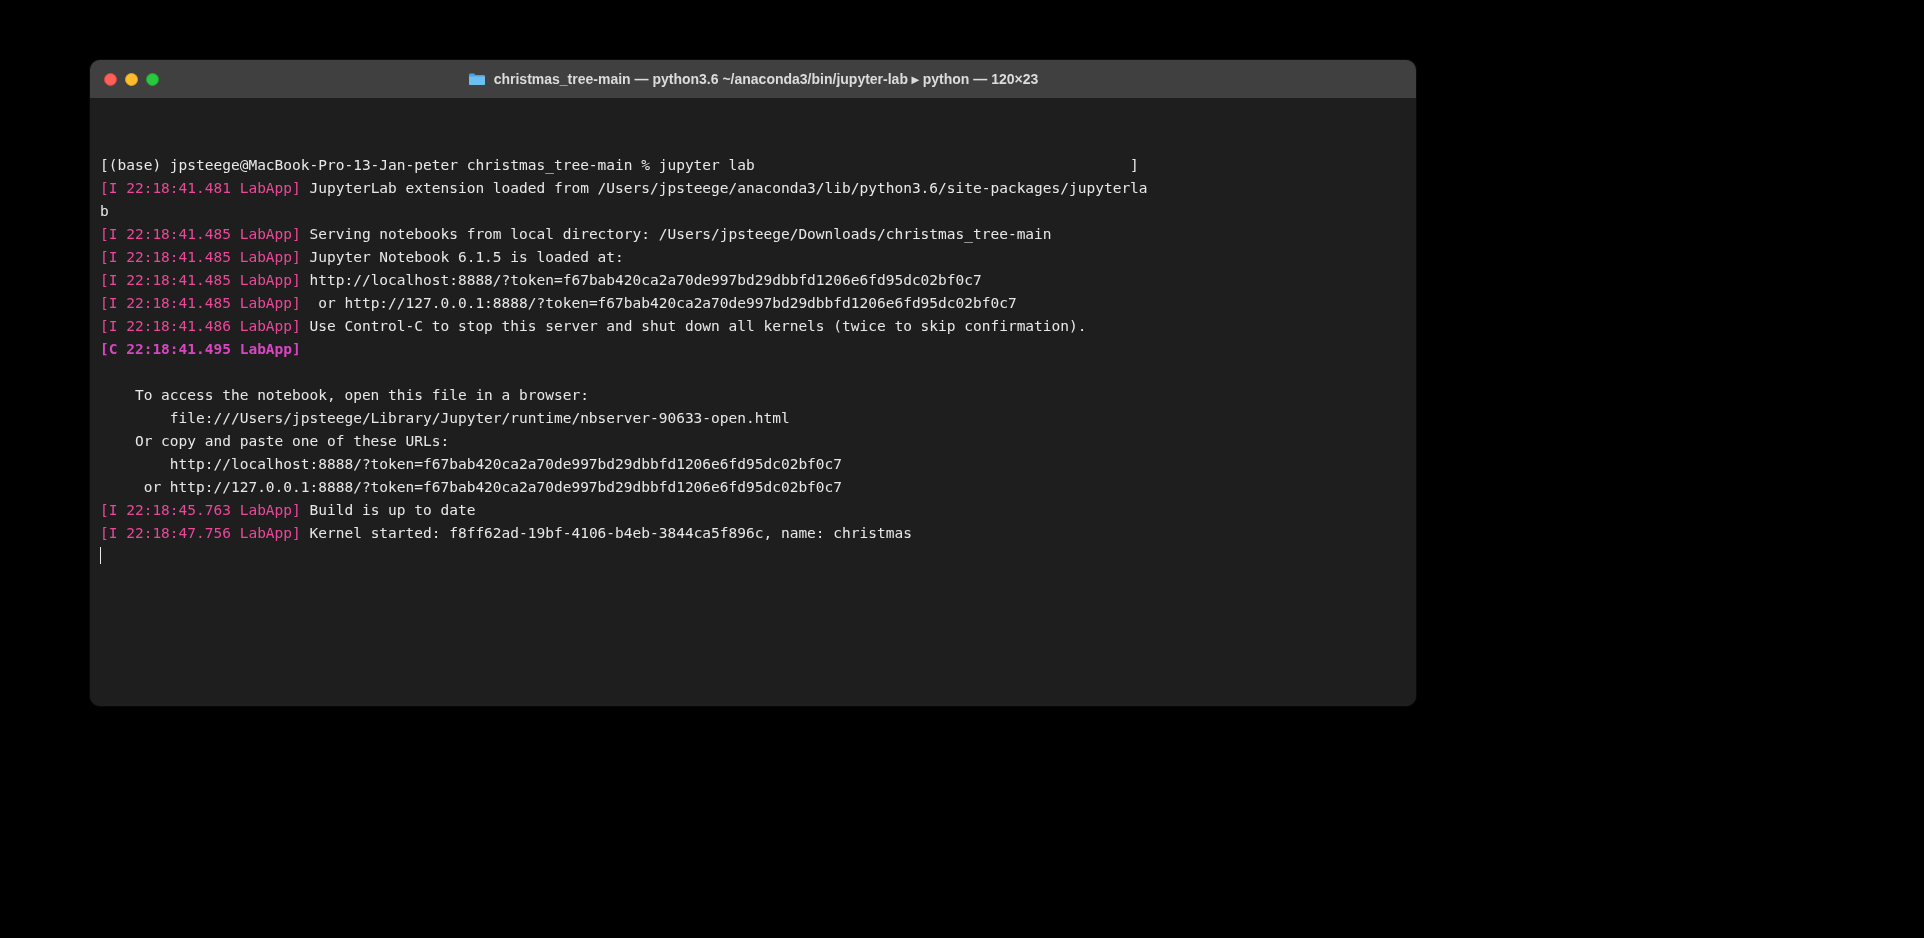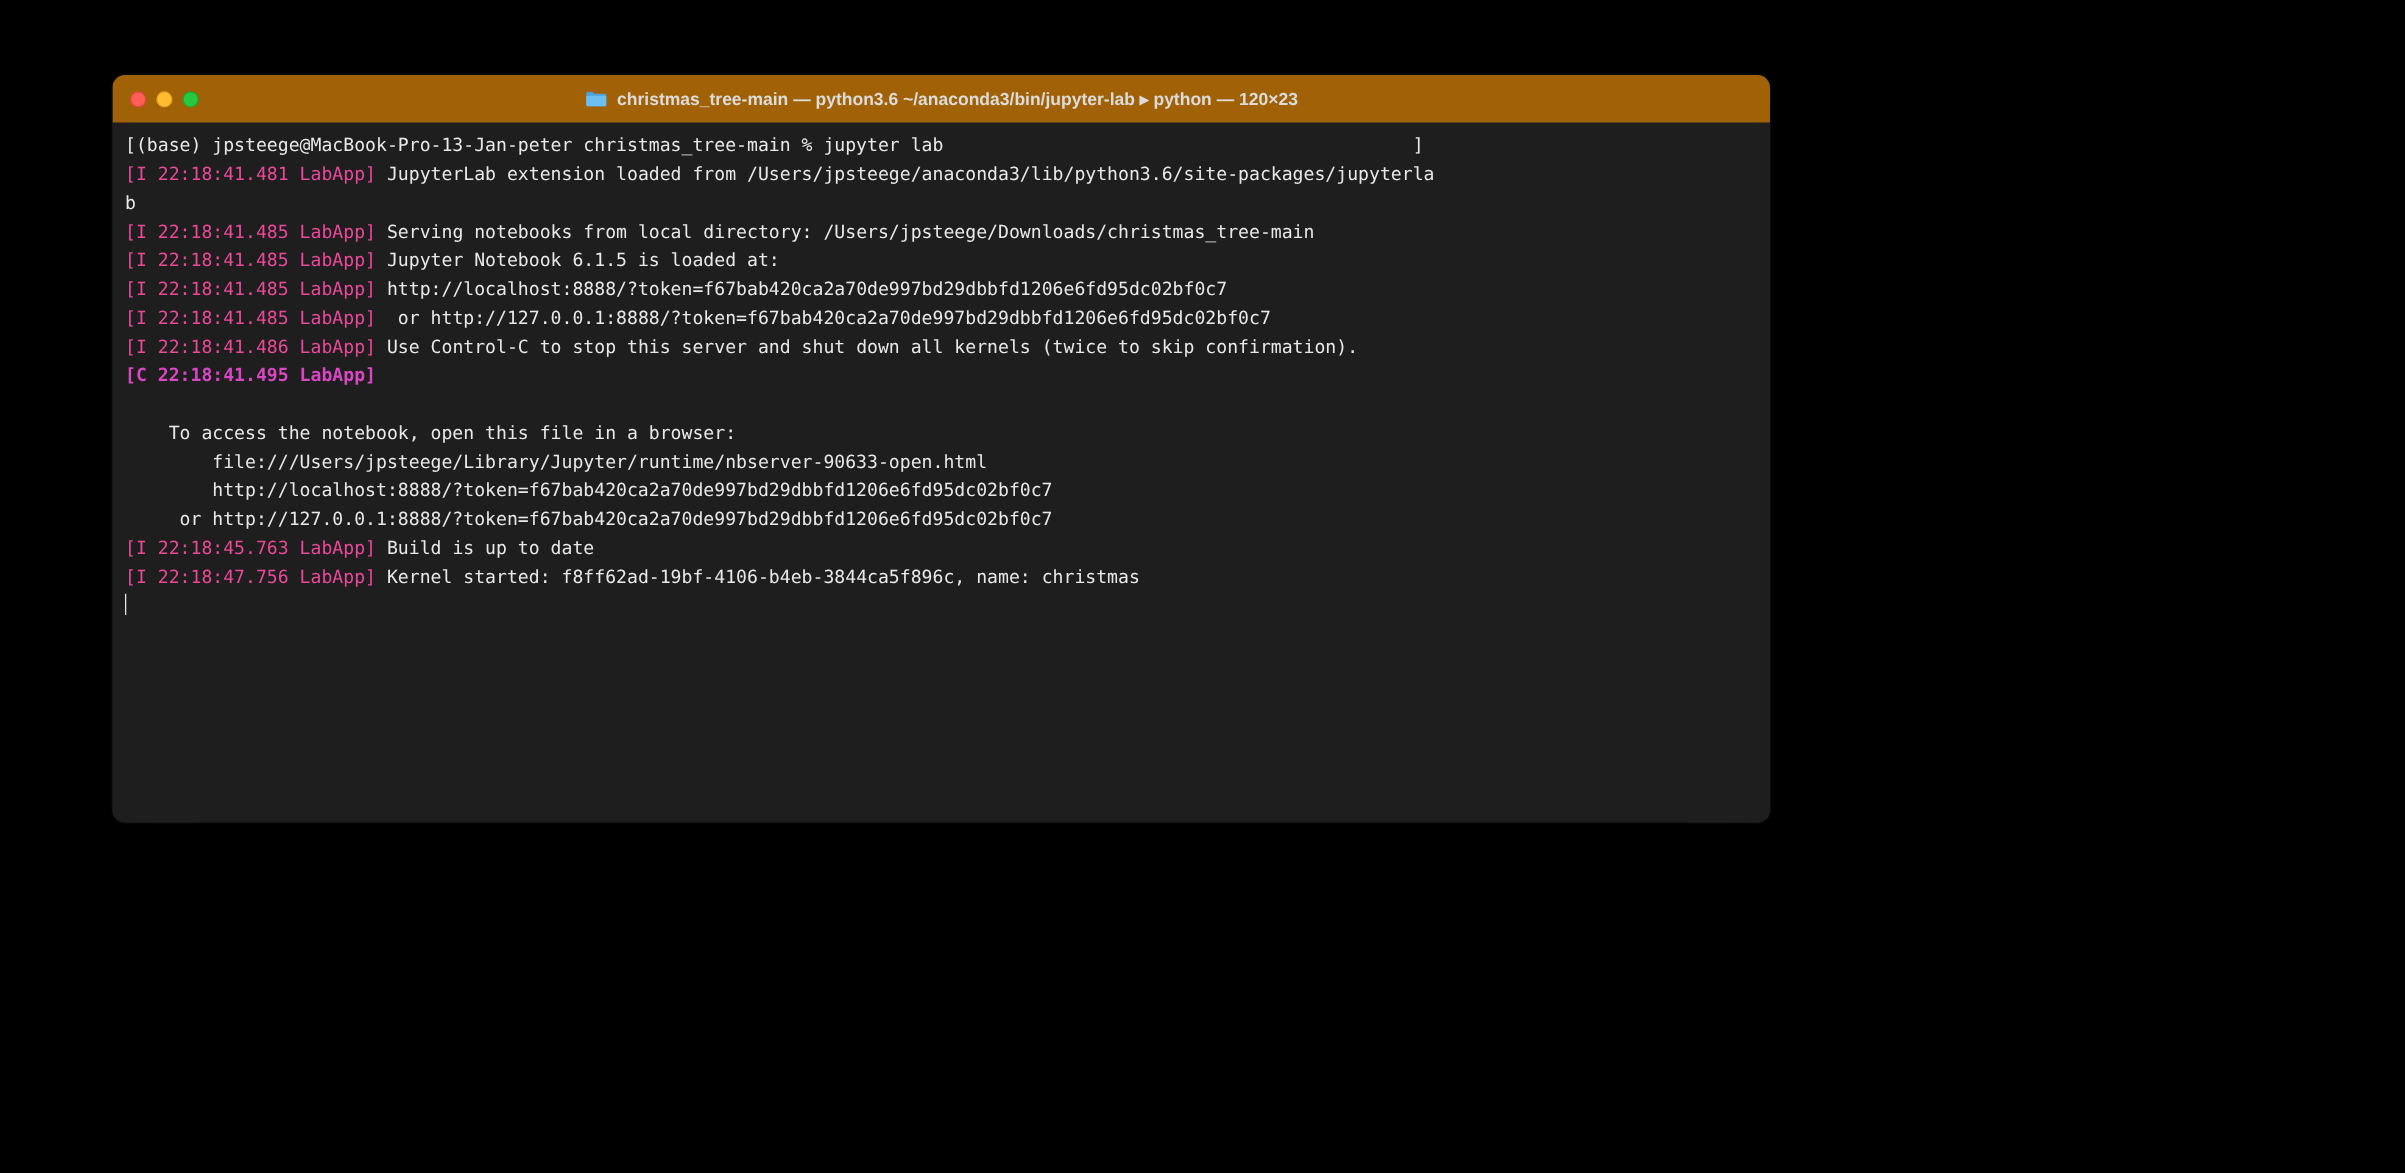--- a/index.html
+++ b/index.html
@@ -16,21 +16,21 @@
   }
   .window {
     width: 1326px;
     background: #1e1e1e;
     border-radius: 10px;
     overflow: hidden;
     box-shadow: 0 20px 60px rgba(0,0,0,0.6), 0 0 0 1px rgba(255,255,255,0.05);
   }
   .titlebar {
     height: 38px;
-    background: #a16207;
+    background: #404040;
     display: flex;
     align-items: center;
     padding: 0 14px;
     position: relative;
   }
   .traffic-lights {
     display: flex;
     gap: 8px;
     align-items: center;
   }
@@ -60,20 +60,21 @@
     color: #dcdcdc;
     font-family: -apple-system, BlinkMacSystemFont, 'Segoe UI', sans-serif;
     font-size: 14px;
     font-weight: 600;
     white-space: nowrap;
   }
   .terminal-body {
     background: #1e1e1e;
     padding: 8px 10px 20px 10px;
     min-height: 560px;
+    margin-top: 48px;
   }
   .term-line {
     color: #e8e8e8;
     font-size: 14.5px;
     line-height: 23px;
     white-space: pre;
     font-family: 'SF Mono','Menlo','Monaco',monospace;
   }
   .prefix-green { color: #ec4899; }
   .prefix-magenta { color: #d946c3; font-weight: bold; }
@@ -113,19 +114,20 @@
       <div class="term-line"><span>b</span></div>
       <div class="term-line"><span class="prefix-green">[I 22:18:41.485 LabApp]</span><span> Serving notebooks from local directory: /Users/jpsteege/Downloads/christmas_tree-main</span></div>
       <div class="term-line"><span class="prefix-green">[I 22:18:41.485 LabApp]</span><span> Jupyter Notebook 6.1.5 is loaded at:</span></div>
       <div class="term-line"><span class="prefix-green">[I 22:18:41.485 LabApp]</span><span> http://localhost:8888/?token=f67bab420ca2a70de997bd29dbbfd1206e6fd95dc02bf0c7</span></div>
       <div class="term-line"><span class="prefix-green">[I 22:18:41.485 LabApp]</span><span>  or http://127.0.0.1:8888/?token=f67bab420ca2a70de997bd29dbbfd1206e6fd95dc02bf0c7</span></div>
       <div class="term-line"><span class="prefix-green">[I 22:18:41.486 LabApp]</span><span> Use Control-C to stop this server and shut down all kernels (twice to skip confirmation).</span></div>
       <div class="term-line"><span class="prefix-magenta">[C 22:18:41.495 LabApp]</span></div>
       <div class="term-line"><span> </span></div>
       <div class="term-line"><span>    To access the notebook, open this file in a browser:</span></div>
       <div class="term-line"><span>        file:///Users/jpsteege/Library/Jupyter/runtime/nbserver-90633-open.html</span></div>
+      <div class="term-line"><span>    Or copy and paste one of these URLs:</span></div>
       <div class="term-line"><span>        http://localhost:8888/?token=f67bab420ca2a70de997bd29dbbfd1206e6fd95dc02bf0c7</span></div>
       <div class="term-line"><span>     or http://127.0.0.1:8888/?token=f67bab420ca2a70de997bd29dbbfd1206e6fd95dc02bf0c7</span></div>
       <div class="term-line"><span class="prefix-green">[I 22:18:45.763 LabApp]</span><span> Build is up to date</span></div>
       <div class="term-line"><span class="prefix-green">[I 22:18:47.756 LabApp]</span><span> Kernel started: f8ff62ad-19bf-4106-b4eb-3844ca5f896c, name: christmas</span></div>
       <div class="term-line"><span class="cursor"></span></div>
     </div>
 </div>
 
 </body></html>

